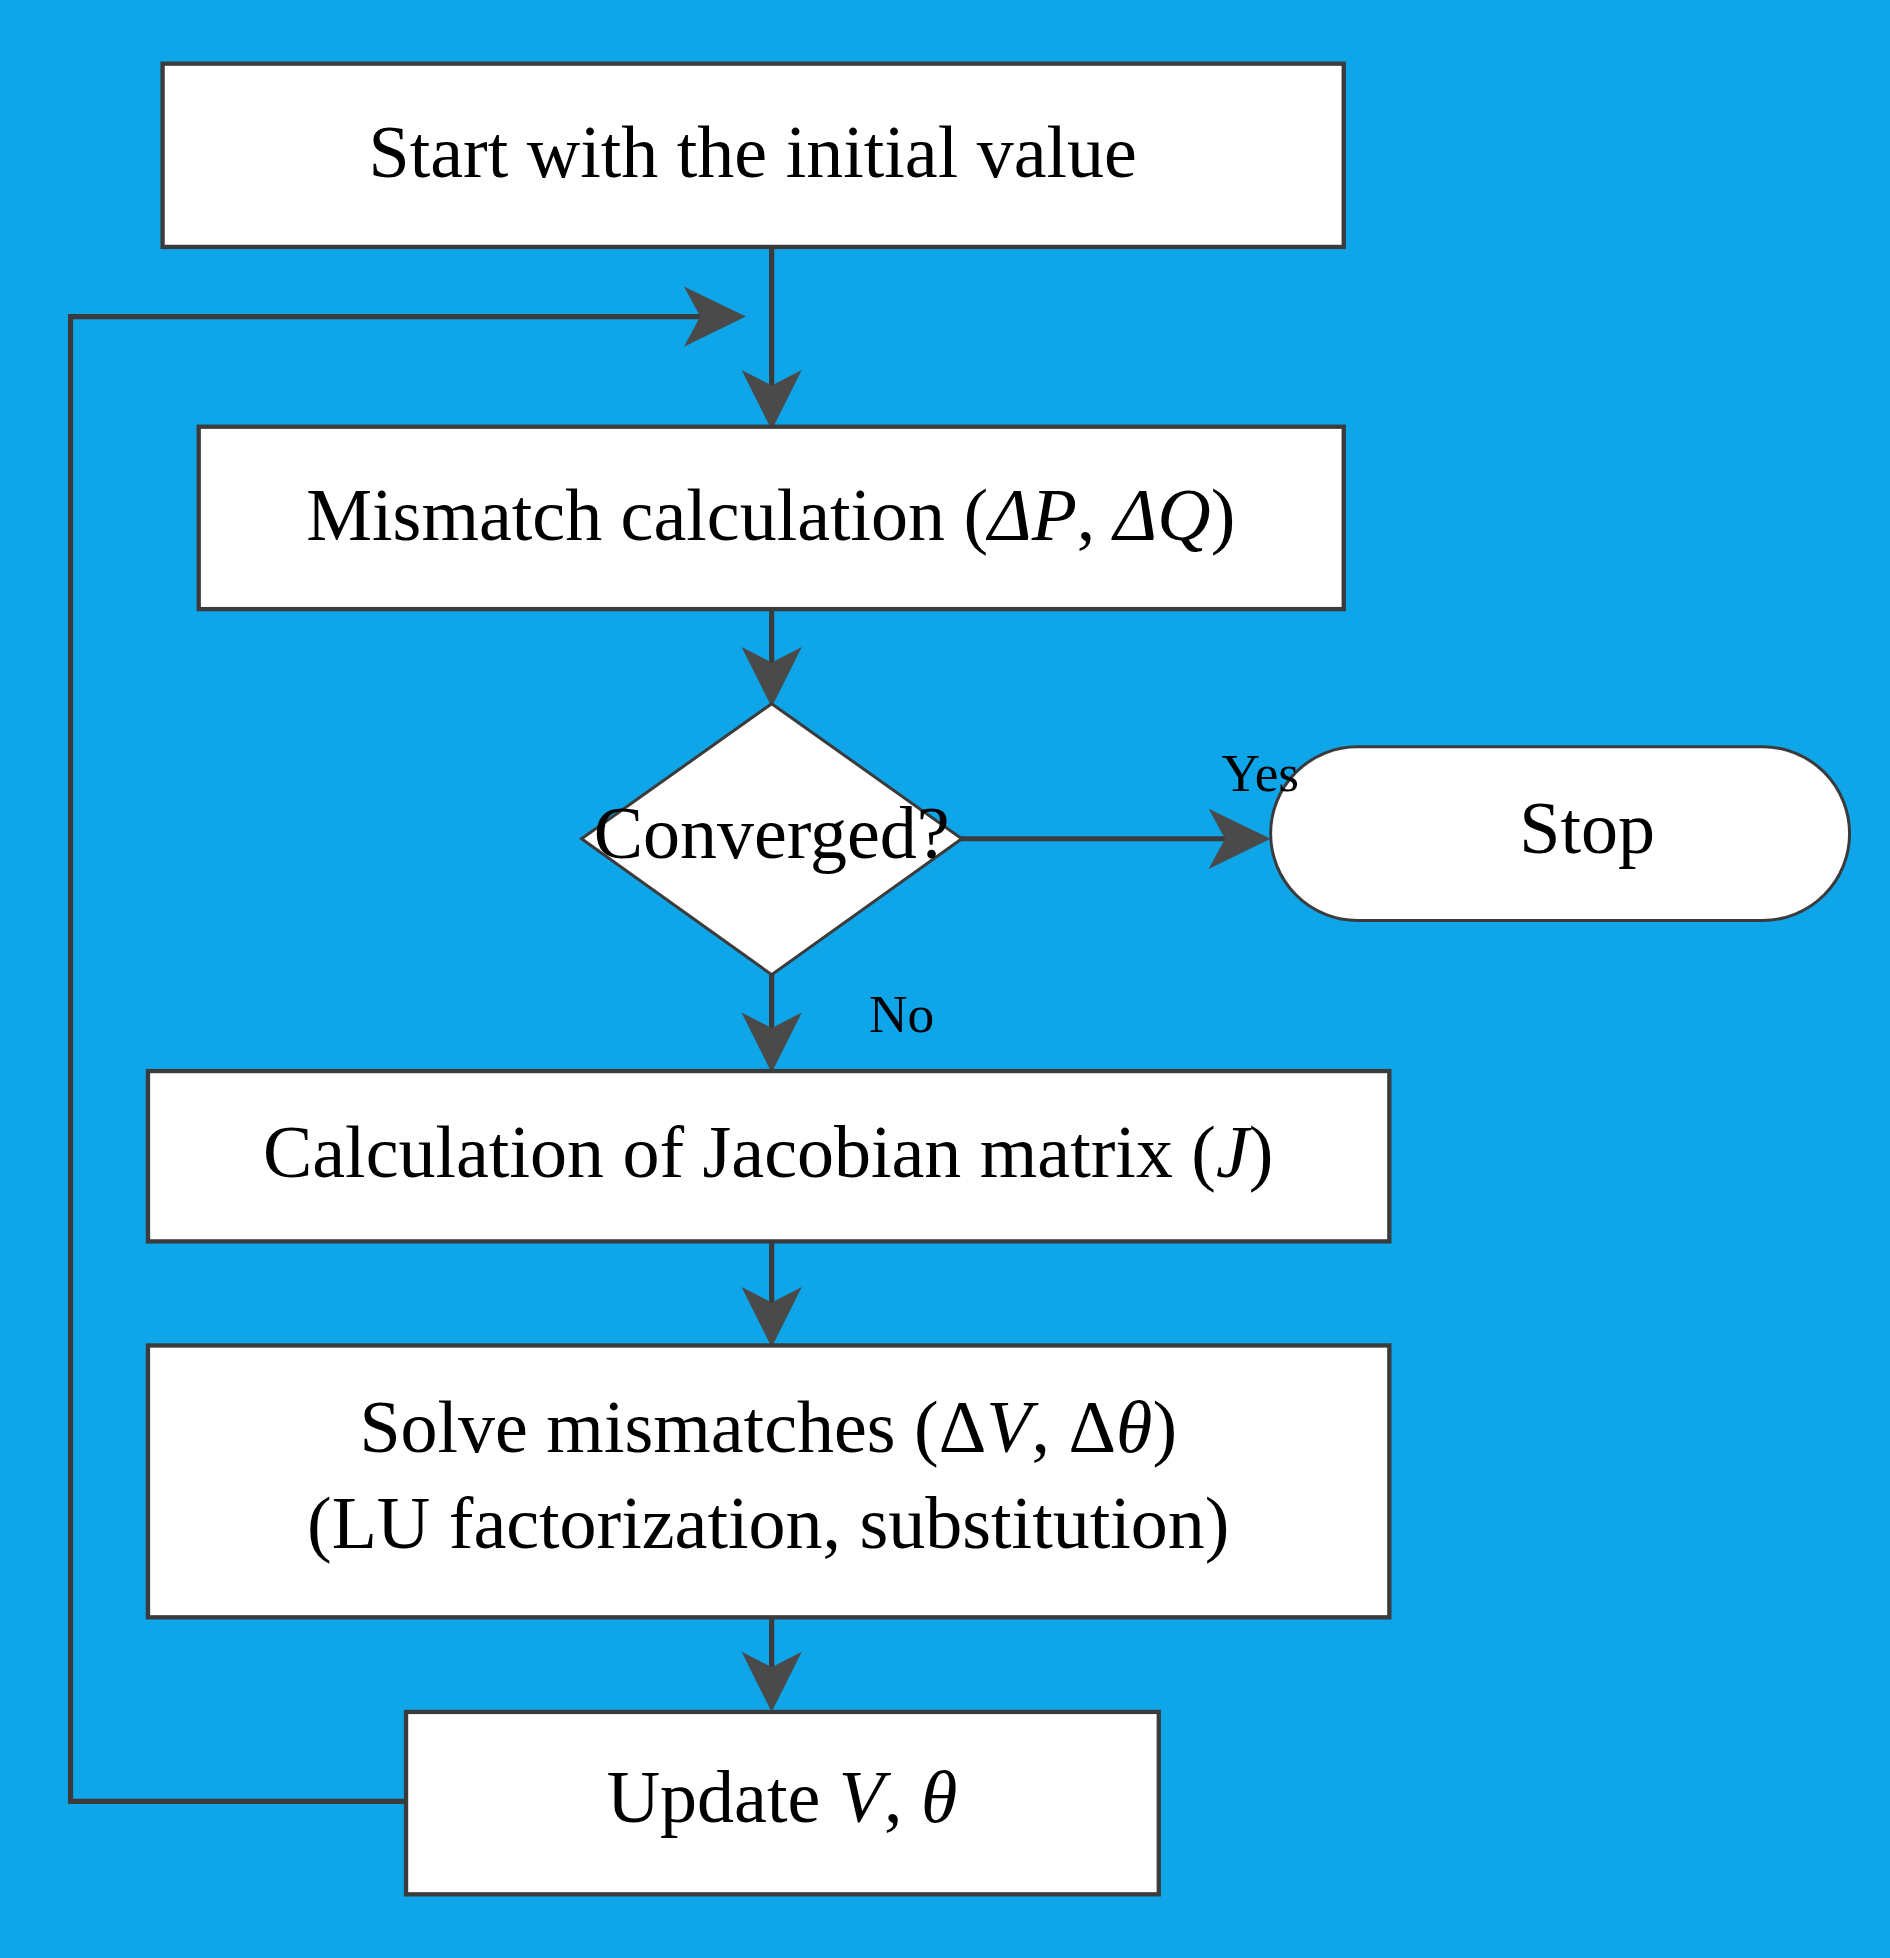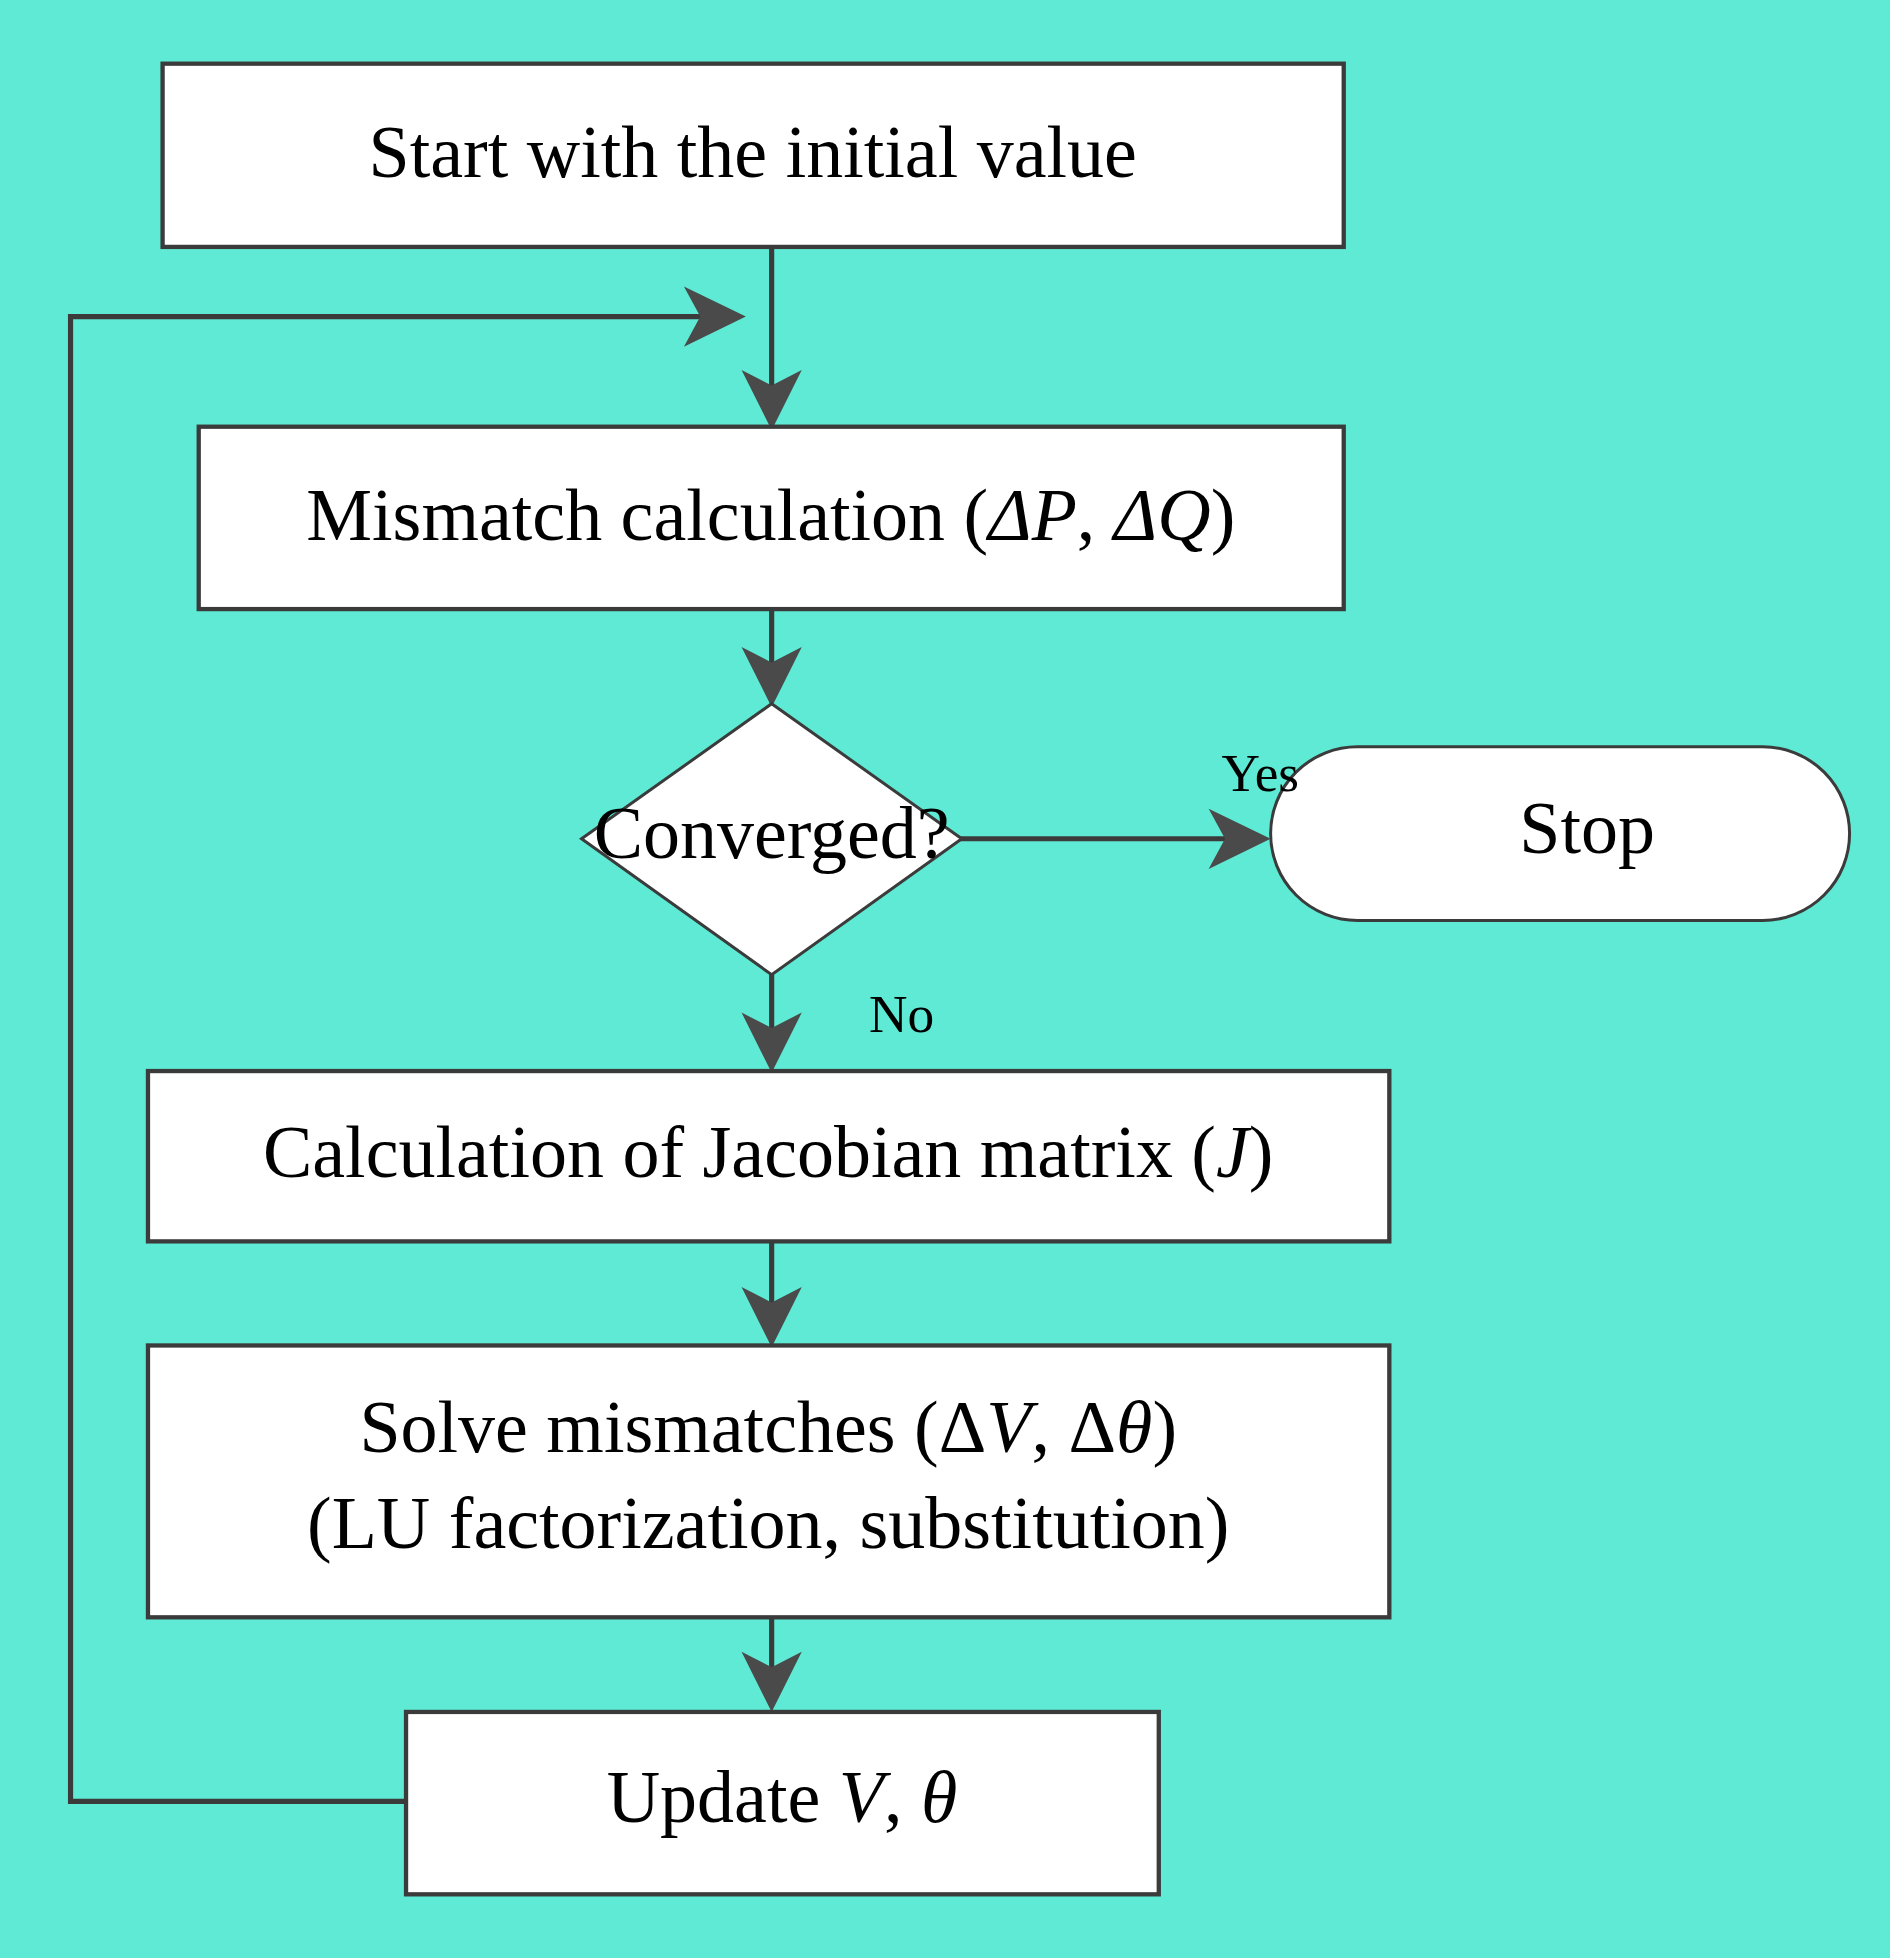--- a/index.html
+++ b/index.html
@@ -10,21 +10,21 @@
   body {
     width: 1890px;
     height: 1958px;
     font-family: "Liberation Serif", "DejaVu Serif", serif;
     overflow: hidden;
   }
   #flowchart-root {
     position: relative;
     width: 1890px;
     height: 1958px;
-    background: #5eead4;
+    background: #0ea5e9;
   }
   svg.canvas {
     position: absolute;
     inset: 0;
     width: 1890px;
     height: 1958px;
     display: block;
   }
   .shape-outline {
     fill: #ffffff;

